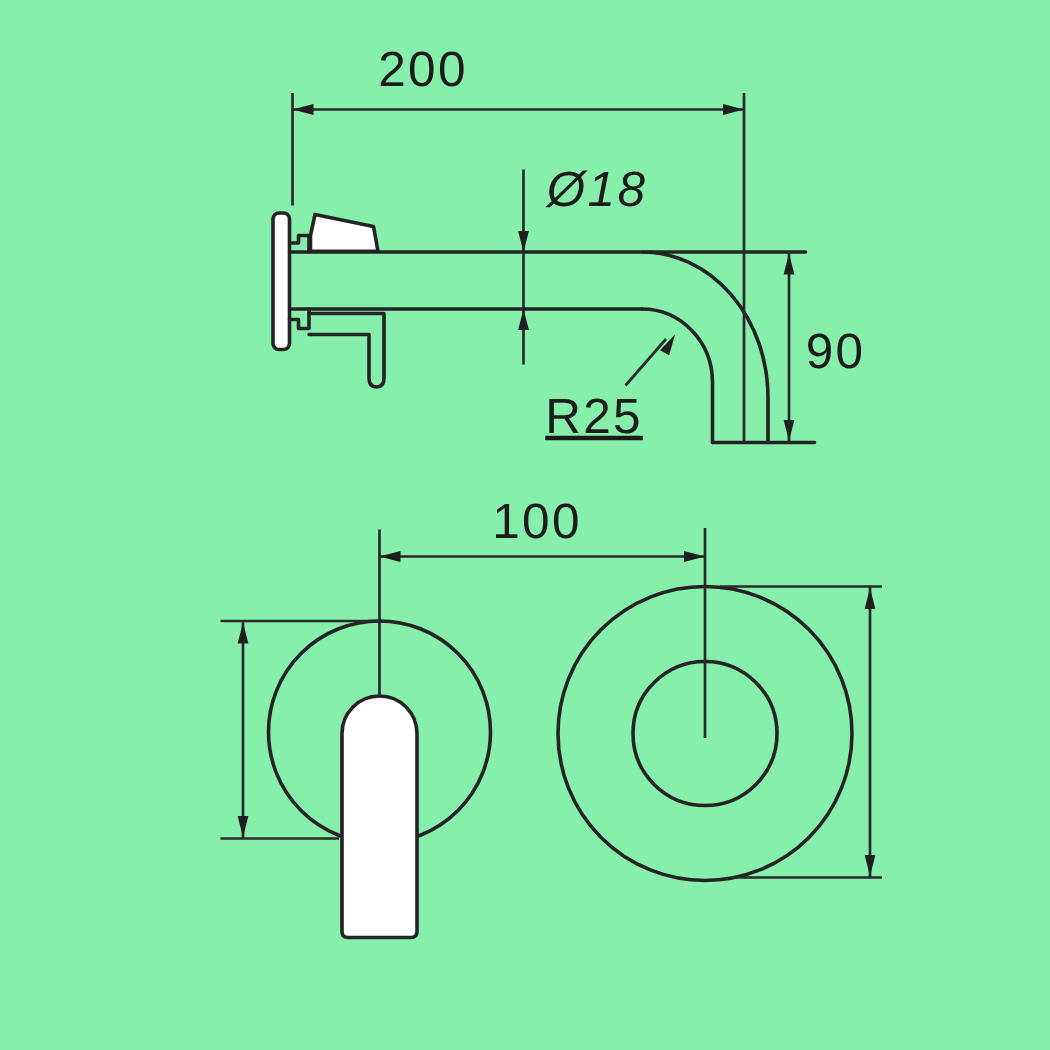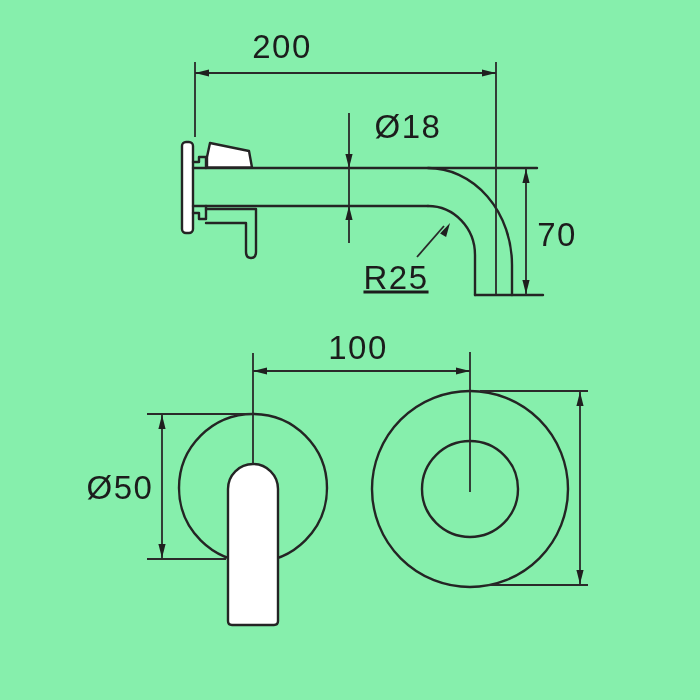--- a/index.html
+++ b/index.html
@@ -134,24 +134,23 @@
       <path d="M480 391 H588" class="dimline"></path>
       <path d="M488 585 H588" class="dimline"></path>
       <path d="M580 391 V585" class="dimline"></path>
       <polygon points="580,392 576.4,406 583.6,406" class="arrow"></polygon>
       <polygon points="580,584 576.4,570 583.6,570" class="arrow"></polygon>
     </g>
   </svg>
 
   <div class="dim-label" style="left:282px; top:46px;">200</div>
 
-  <div class="dim-label" style="left:408px; top:126px;">Ø18</div>
+  <div class="dim-label" style="left:398px; top:126px;font-style:italic;">Ø18</div>
 
   <div class="dim-label" style="left:396px; top:277px;text-decoration:underline;">R25</div>
 
-  <div class="dim-label" style="left:557px; top:234px;">70</div>
+  <div class="dim-label" style="left:557px; top:234px;">90</div>
 
   <div class="dim-label" style="left:358px; top:347px;text-align:right;">100</div>
 
-  <div class="dim-label" style="left:120px; top:487px;">Ø50</div>
 
 
 </div>
 
 </body></html>

